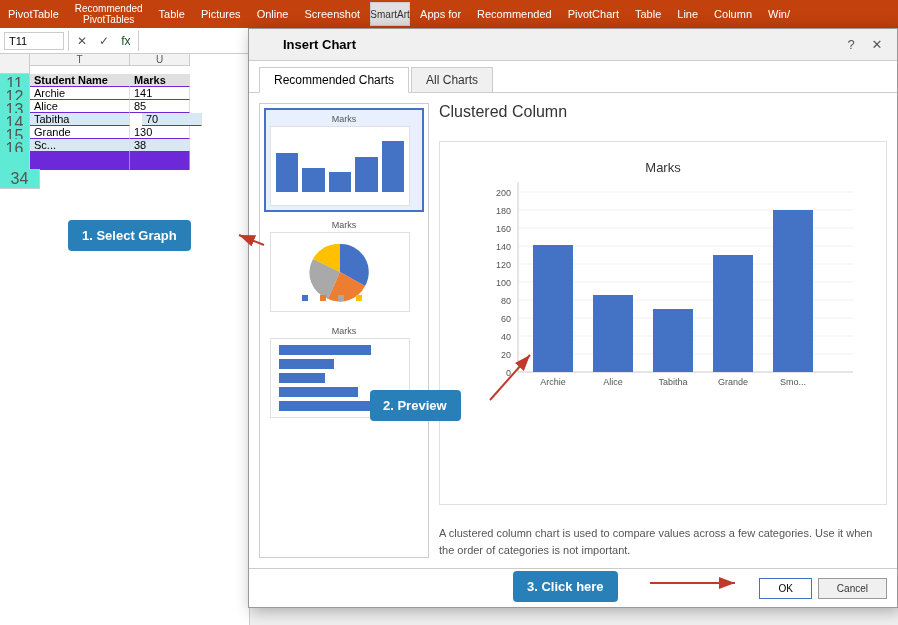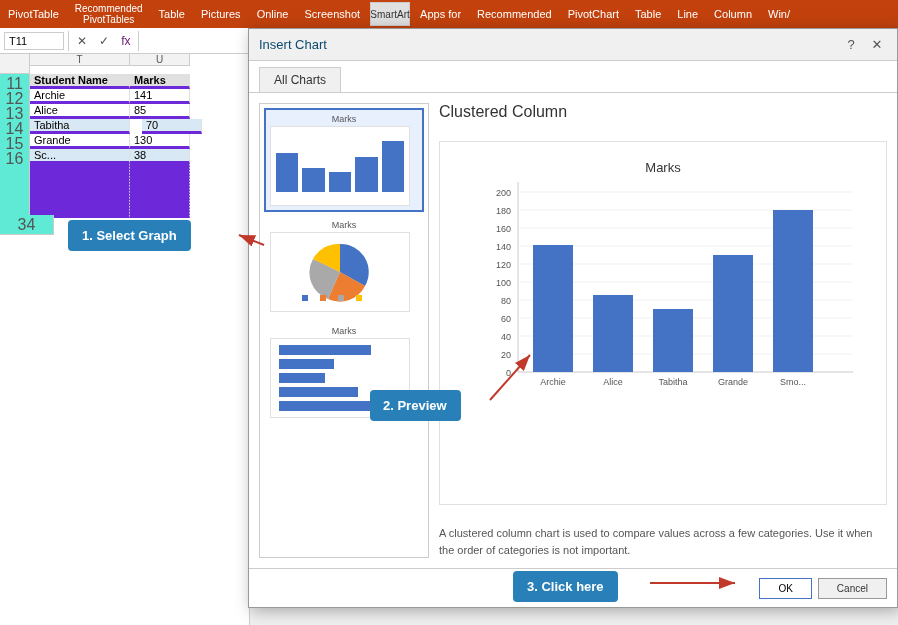--- a/index.html
+++ b/index.html
@@ -98,21 +98,21 @@
       font-size: 10px;
       color: #555;
     }
     .cells {
       position: absolute;
       top: 20px;
       left: 30px;
     }
     .cell {
       border-right: 1px solid #e0e0e0;
-      border-bottom: 3px solid #6d28d9;
+      border-bottom: 1px solid #6d28d9;
       display: flex;
       align-items: center;
       padding: 0 4px;
       font-size: 11px;
       overflow: hidden;
       white-space: nowrap;
     }
     .cell.header-cell {
       font-weight: bold;
       background: #e0e0e0;
@@ -143,22 +143,23 @@
       height: 32px;
       background: #f0f0f0;
       border-bottom: 1px solid #ccc;
       display: flex;
       align-items: center;
       padding: 0 10px;
       justify-content: space-between;
     }
     .dialog-title {
       font-size: 13px;
-      font-weight: normal;
-      color: #0c4a6e;
+      font-weight: bold;
+      color: #000000;
+      margin-left: 24px;
     }
     .dialog-controls {
       display: flex;
       gap: 6px;
       align-items: center;
     }
     .dialog-btn-q, .dialog-btn-x {
       width: 20px;
       height: 20px;
       display: flex;
@@ -378,21 +379,21 @@
   <span class="ribbon-item">Line</span>
   <span class="ribbon-item">Column</span>
   <span class="ribbon-item">Win/</span>
 </div>
 
 <div class="formula-bar">
   <input class="cell-ref" type="text" value="T11" style="">
   <div class="formula-sep"></div>
   <span style="font-size:12px;color:#555;padding:0 4px;">✕</span>
   <span style="font-size:12px;color:#555;padding:0 4px;">✓</span>
-  <span style="font-size:12px;color:#701a75;padding:0 4px;">fx</span>
+  <span style="font-size:12px;color:#14532d;padding:0 4px;">fx</span>
   <div class="formula-sep"></div>
 </div>
 
 <div class="spreadsheet">
   <div class="cell-corner"></div>
 
   <div style="position:absolute;top:0;left:30px;display:flex;">
     <div class="col-h cell-t">T</div>
     <div class="col-h cell-u">U</div>
   </div>
@@ -515,39 +516,40 @@
       <div style="position:absolute;left:-30px;width:30px;" class="row-num">32</div>
       <div class="cell cell-t"></div>
       <div class="cell cell-u"></div>
     </div>
         <div style="display: flex; position: relative;">
       <div style="position:absolute;left:-30px;width:30px;" class="row-num">33</div>
       <div class="cell cell-t"></div>
       <div class="cell cell-u"></div>
     </div>
         <div style="display: flex; position: relative;">
-      <div style="position:absolute;left:-30px;width:54px;" class="row-num">34</div>
+      <div style="position:absolute;left:-30px;width:40px;" class="row-num">34</div>
       <div class="cell cell-t"></div>
       <div class="cell cell-u"></div>
     </div>
       </div>
   </div>
 </div>
 
 <div class="dialog-overlay">
 
   <div class="dialog-titlebar">
     <span class="dialog-title">Insert Chart</span>
     <div class="dialog-controls">
       <div class="dialog-btn-q">?</div>
       <div class="dialog-btn-x">✕</div>
     </div>
   </div>
 
   <div class="dialog-tabs">
+    <div class="tab-btn active">Recommended Charts</div>
     <div class="tab-btn">All Charts</div>
   </div>
 
   <div class="dialog-body">
 
     <div class="chart-list">
 
       <div class="chart-thumb selected">
         <div class="chart-thumb-title">Marks</div>
         <div class="mini-bar-chart">

